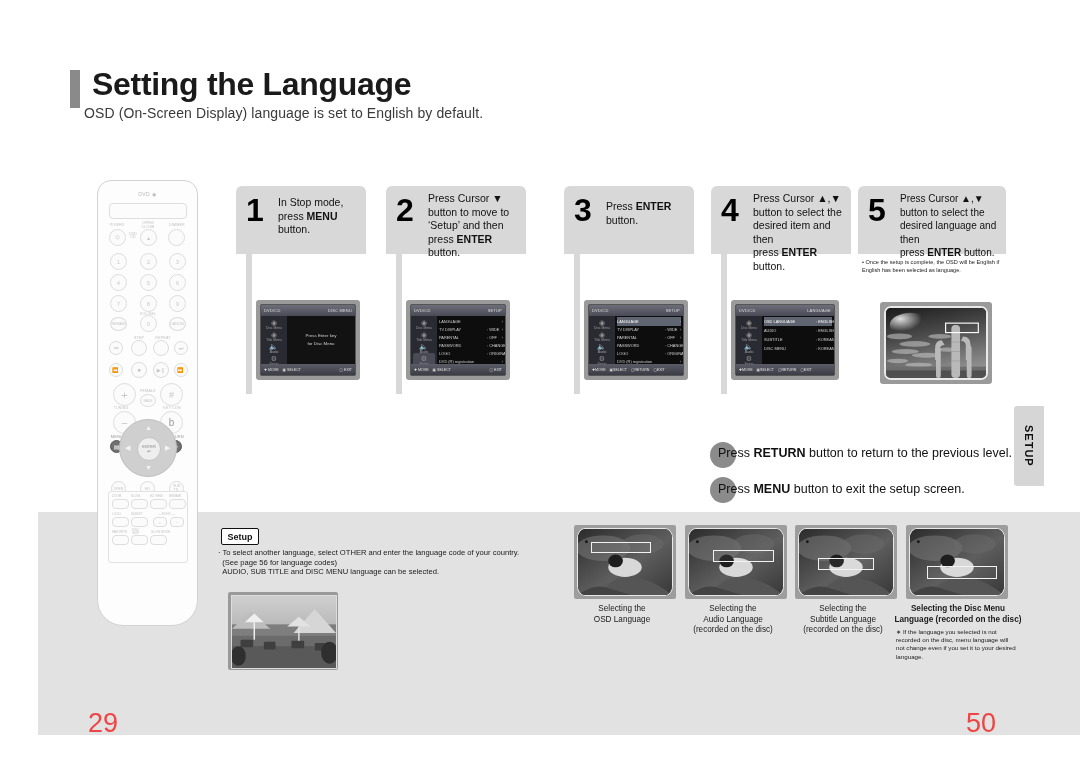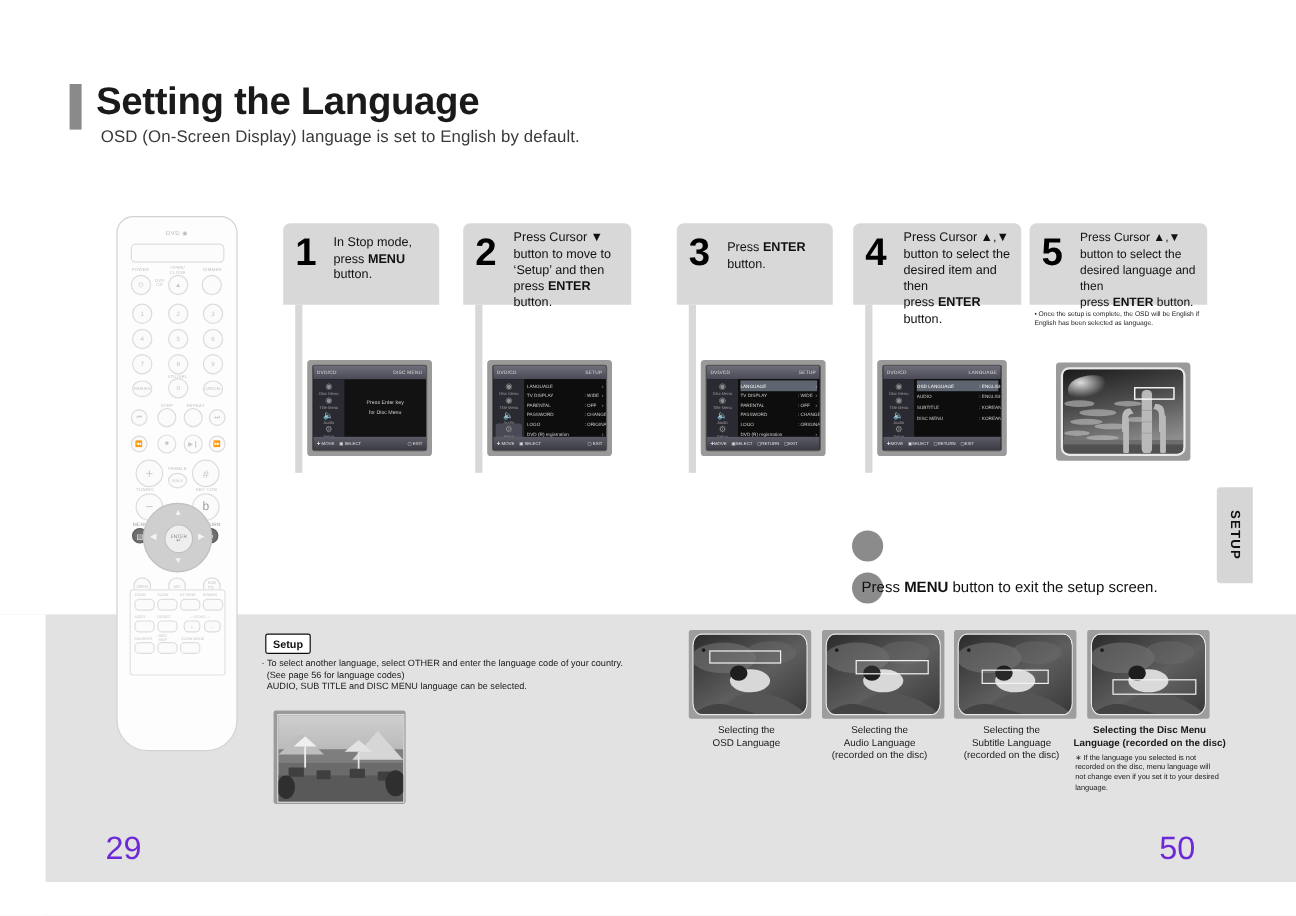--- a/index.html
+++ b/index.html
@@ -22,21 +22,21 @@
   .bottom-band-white{
     position:absolute;left:0;top:512px;width:38px;height:251px;
     background:#ffffff;
   }
   .band-bottom-white{
     position:absolute;left:0;top:735px;width:1080px;height:28px;
     background:#ffffff;
   }
   
   .title-wrap{
-    position:absolute;left:58px;top:64px;text-align:center;
+    position:absolute;left:70px;top:64px;text-align:center;
   }
   .title-bar{
     position:absolute;left:0;top:6px;width:10px;height:38px;background:#8a8a8a;
   }
   .title-text{
     margin:0;padding:0 0 0 22px;
     font-size:32px;font-weight:bold;color:#1a1a1a;
     letter-spacing:-0.3px;line-height:40px;
   }
   .subtitle{
@@ -195,21 +195,21 @@
   .thumb-cap{
     position:absolute;width:120px;text-align:center;font-size:8.2px;color:#1a1a1a;line-height:10.5px;
   }
   .thumb-cap.bold{font-weight:bold;}
   .disc-note{
     position:absolute;left:896px;top:628px;width:122px;
     font-size:6.2px;color:#1a1a1a;line-height:8.2px;
   }
   
   .pnum{
-    position:absolute;font-size:27px;color:#6d28d9;font-weight:normal;
+    position:absolute;font-size:27px;color:#ef4444;font-weight:normal;margin-top:16px;
   }
 </style>
 </head>
 <body>
 
 <div class="page">
 
   <div class="bottom-band"></div>
   <div class="bottom-band-white"></div>
   <div class="band-bottom-white"></div>
@@ -609,20 +609,23 @@
           <line x1="68" y1="36" x2="77" y2="36"></line>
           <line x1="68" y1="46" x2="77" y2="46"></line>
           <line x1="68" y1="56" x2="77" y2="56"></line>
         </g>
         <rect x="62" y="16" width="34" height="10" fill="none" stroke="#ffffff" stroke-width="1.2"></rect>
       </svg>
     </div>
   </div>
 
   <div class="press-dot" style="left:710px;top:442px;"></div>
+  <div class="press-line" style="left:718px;top:446px;">
+    Press <b>RETURN</b> button to return to the previous level.
+  </div>
   <div class="press-dot" style="left:710px;top:477px;"></div>
   <div class="press-line" style="left:718px;top:482px;">
     Press <b>MENU</b> button to exit the setup screen.
   </div>
 
   <div class="setup-tab">
     <span>SETUP</span>
   </div>
 
   <div class="note-badge">Setup</div>

